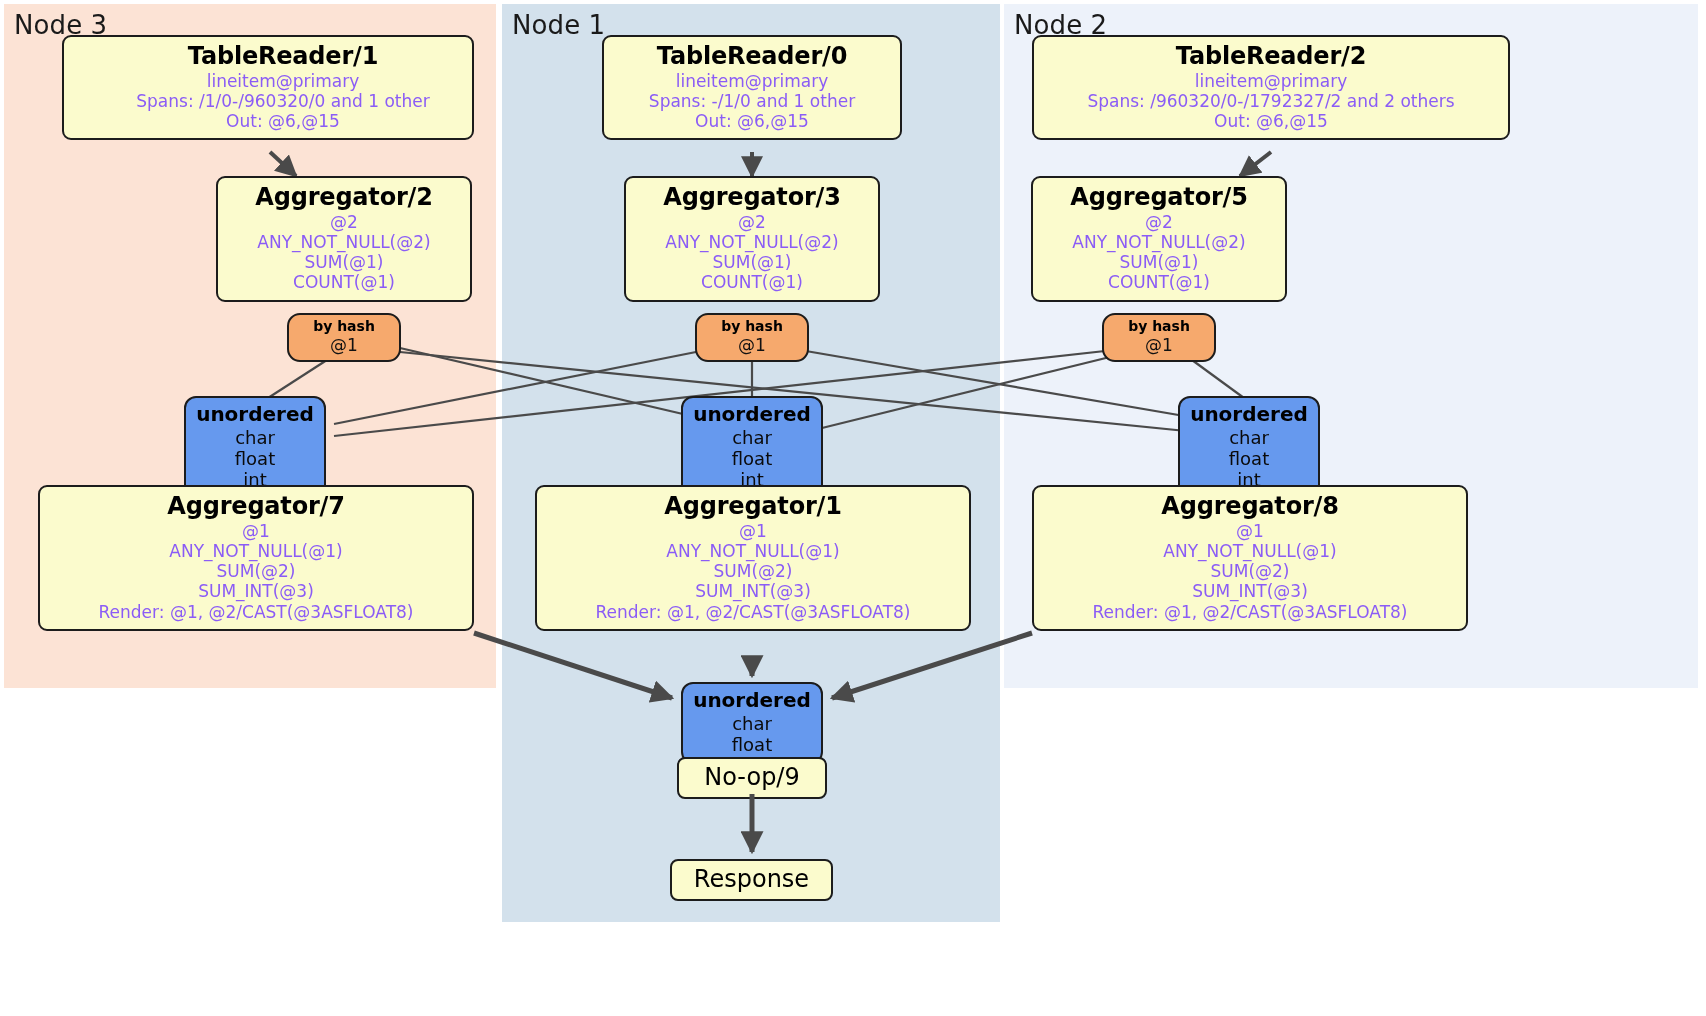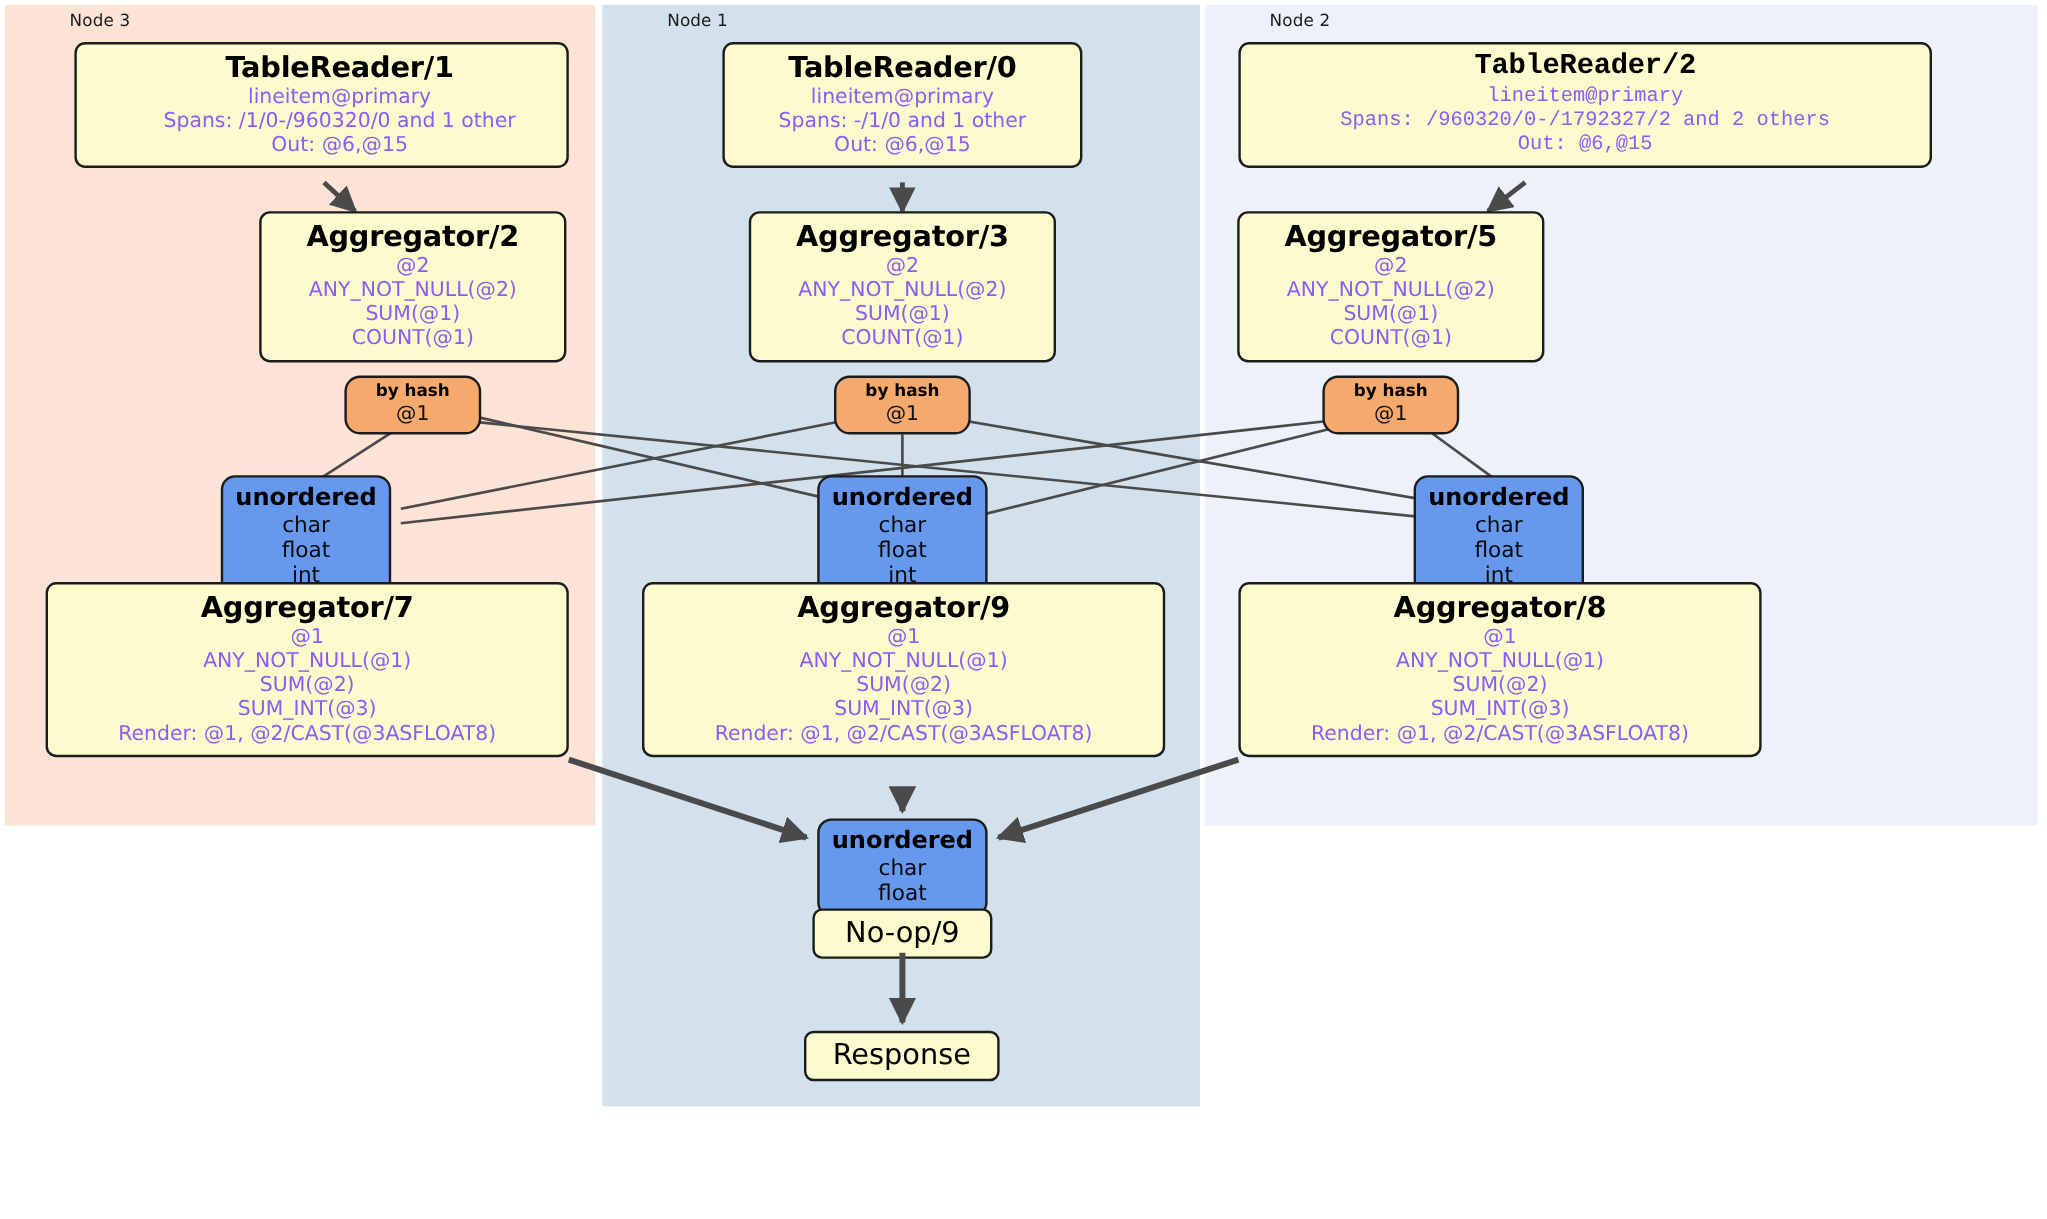--- a/index.html
+++ b/index.html
@@ -20,25 +20,24 @@
 
   
   .panel {
     position: absolute;
     box-sizing: border-box;
   }
   .panel-label {
     position: absolute;
     top: 6px;
     left: 10px;
-    font-size: 14px;
+    font-size: 26px;
     color: #1a1a1a;
     letter-spacing: .1px;
     white-space: nowrap;
-    margin-left: 44px;
   }
 
   
   .box {
     position: absolute;
     box-sizing: border-box;
     border: 2px solid #1c1c1c;
     border-radius: 9px;
     text-align: center;
     padding: 5px 10px 7px 10px;
@@ -173,21 +172,21 @@
     <div class="line">Out: @6,@15</div>
   </div>
 
   <div class="box proc" style="left:602px; top:35px; width:300px;">
     <div class="title">TableReader/0</div>
     <div class="line">lineitem@primary</div>
     <div class="line">Spans: -/1/0 and 1 other</div>
     <div class="line">Out: @6,@15</div>
   </div>
 
-  <div class="box proc" style="left:1032px; top:35px; width:578px;font-family:Liberation Mono, monospace;">
+  <div class="box proc" style="left:1032px; top:35px; width:478px;">
     <div class="title">TableReader/2</div>
     <div class="line">lineitem@primary</div>
     <div class="line">Spans: /960320/0-/1792327/2 and 2 others</div>
     <div class="line">Out: @6,@15</div>
   </div>
 
   <div class="box proc" style="left:216px; top:176px; width:256px;">
     <div class="title">Aggregator/2</div>
     <div class="line">@2</div>
     <div class="line">ANY_NOT_NULL(@2)</div>
@@ -250,21 +249,21 @@
   <div class="box proc" style="left:38px; top:485px; width:436px;">
     <div class="title">Aggregator/7</div>
     <div class="line">@1</div>
     <div class="line">ANY_NOT_NULL(@1)</div>
     <div class="line">SUM(@2)</div>
     <div class="line">SUM_INT(@3)</div>
     <div class="line">Render: @1, @2/CAST(@3ASFLOAT8)</div>
   </div>
 
   <div class="box proc" style="left:535px; top:485px; width:436px;">
-    <div class="title">Aggregator/9</div>
+    <div class="title">Aggregator/1</div>
     <div class="line">@1</div>
     <div class="line">ANY_NOT_NULL(@1)</div>
     <div class="line">SUM(@2)</div>
     <div class="line">SUM_INT(@3)</div>
     <div class="line">Render: @1, @2/CAST(@3ASFLOAT8)</div>
   </div>
 
   <div class="box proc" style="left:1032px; top:485px; width:436px;">
     <div class="title">Aggregator/8</div>
     <div class="line">@1</div>

